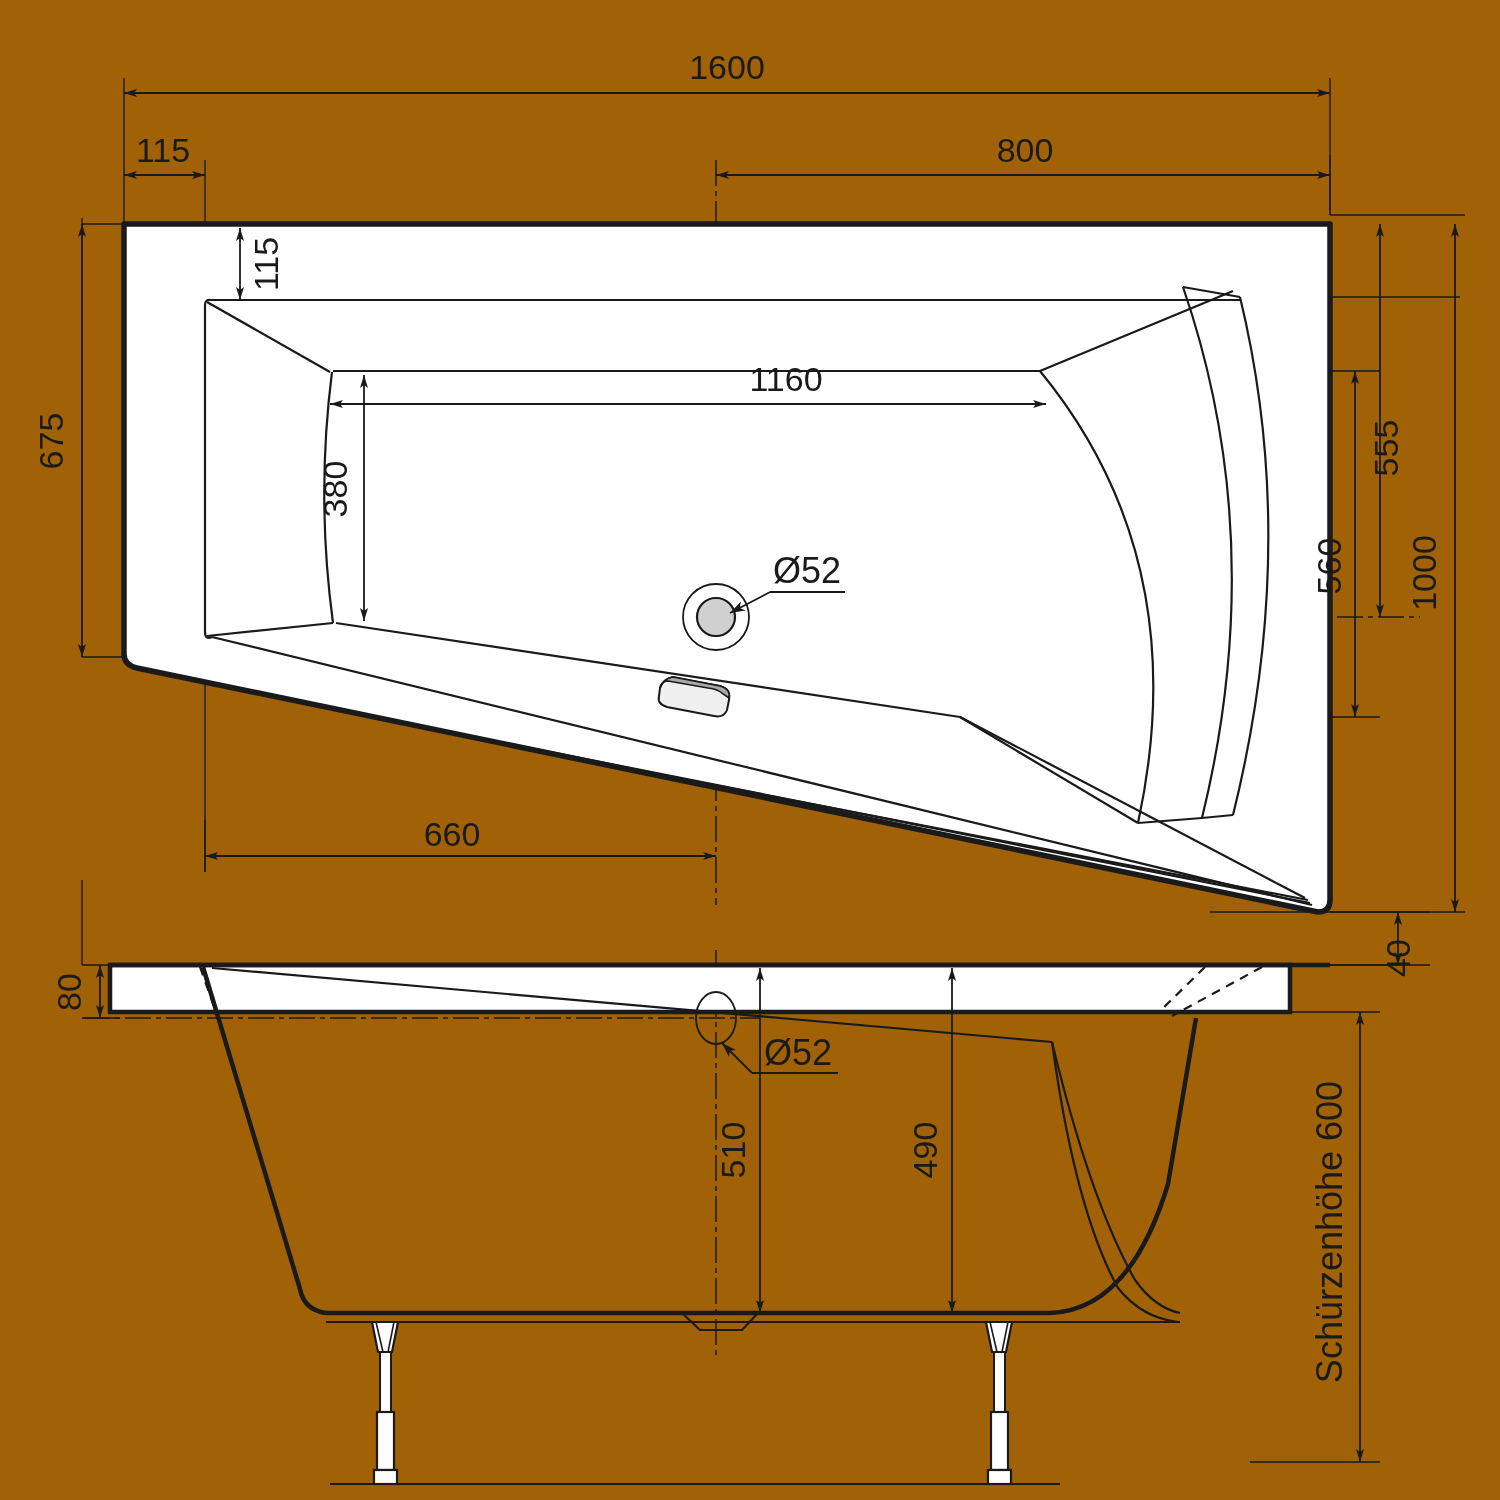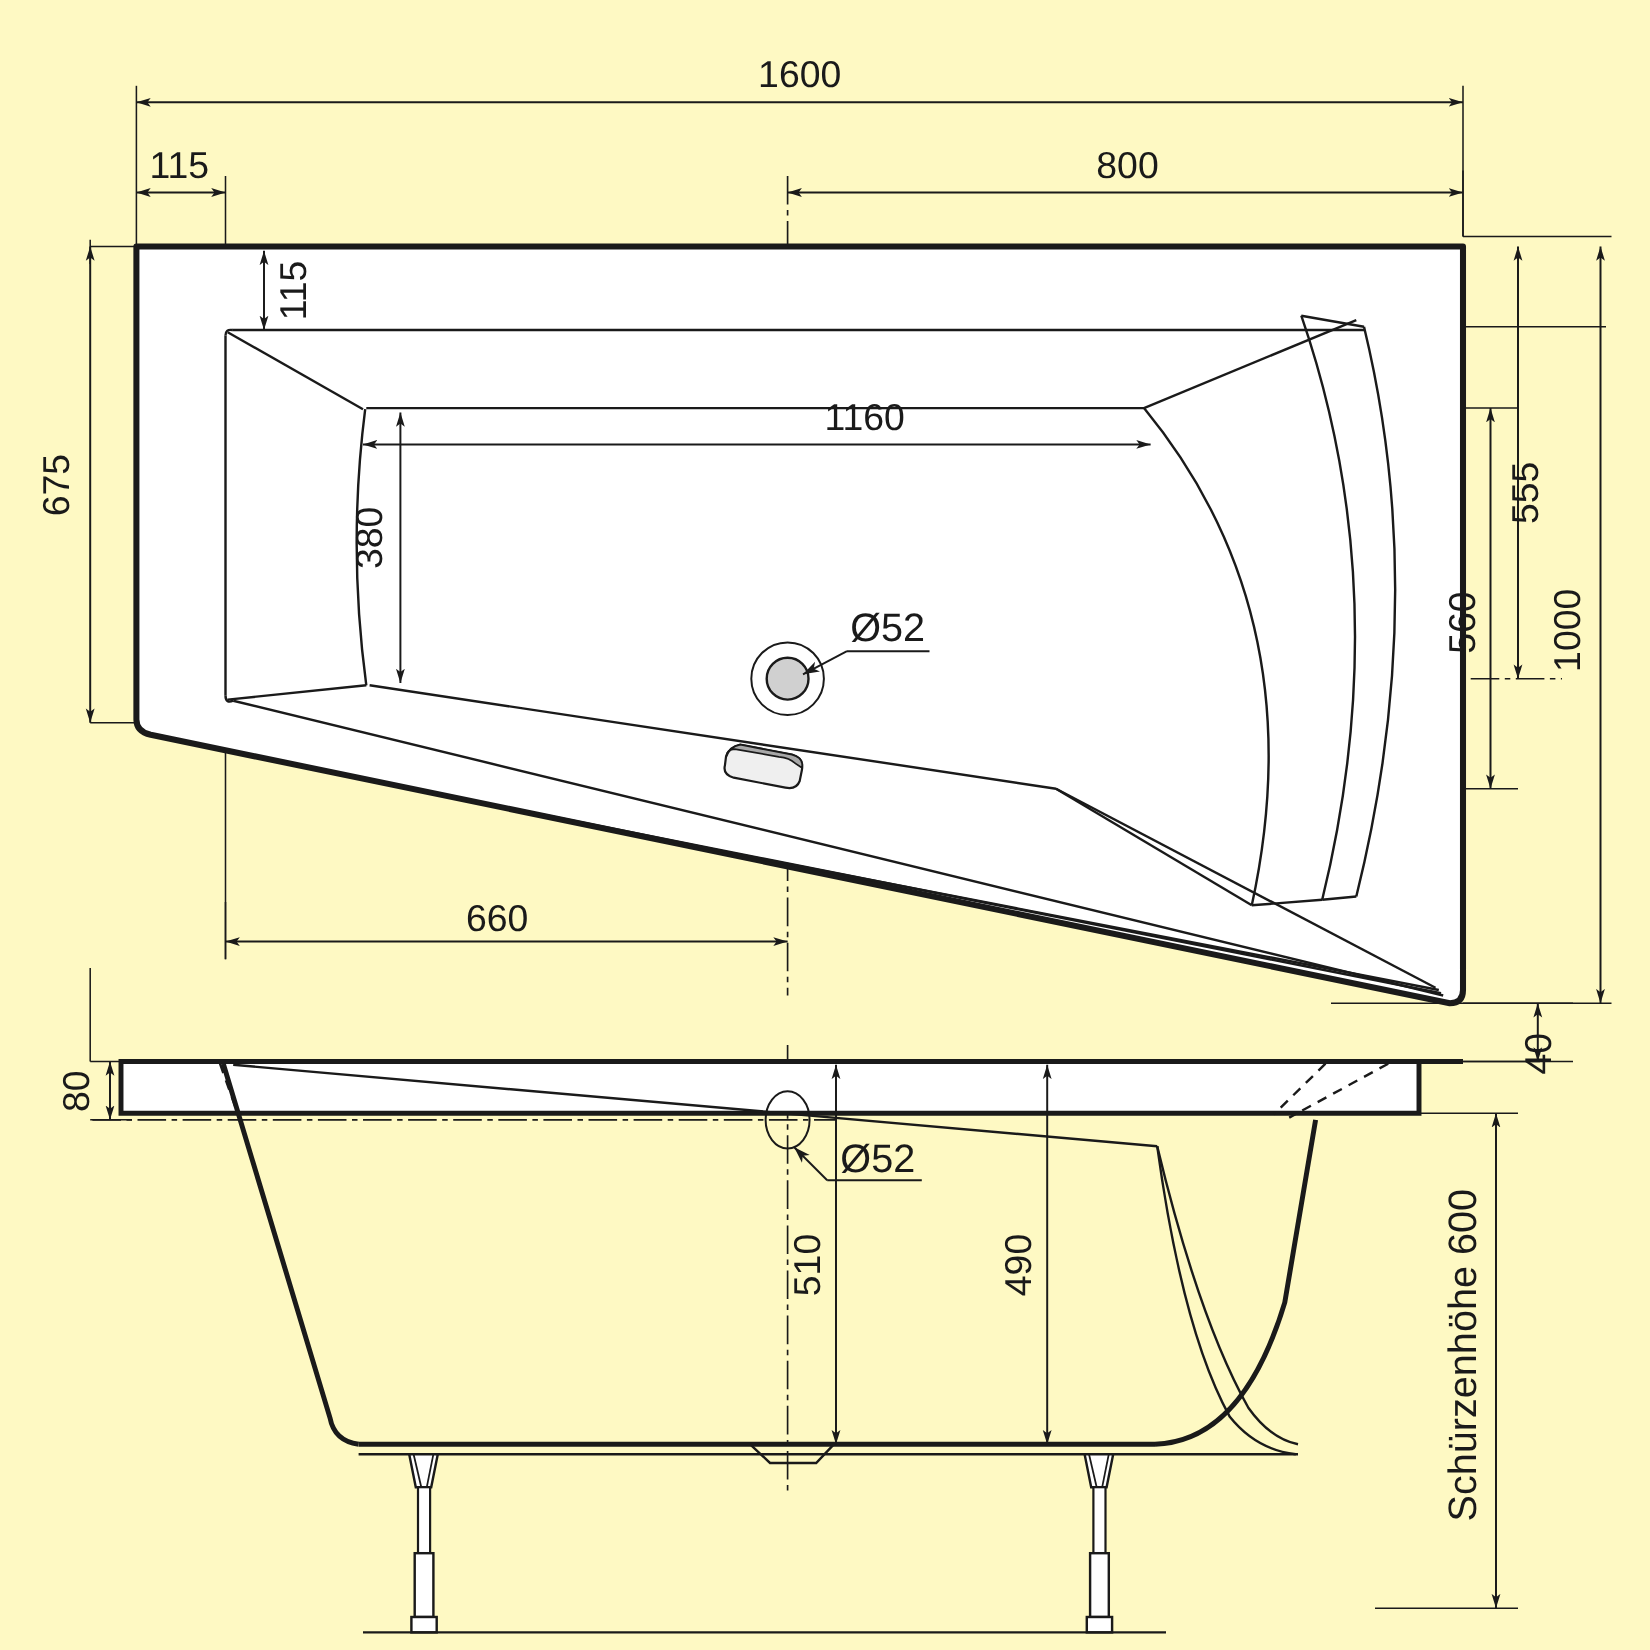--- a/index.html
+++ b/index.html
@@ -4,21 +4,21 @@
 <style>
   html, body {
     margin: 0;
     padding: 0;
     background: #ffffff;
   }
   #sheet {
     position: relative;
     width: 1500px;
     height: 1500px;
-    background: #fef9c3;
+    background: #a16207;
     font-family: "Liberation Sans", sans-serif;
     overflow: hidden;
   }
   #drawing {
     position: absolute;
     left: 0; top: 0;
     width: 1500px;
     height: 1500px;
   }
   text {

